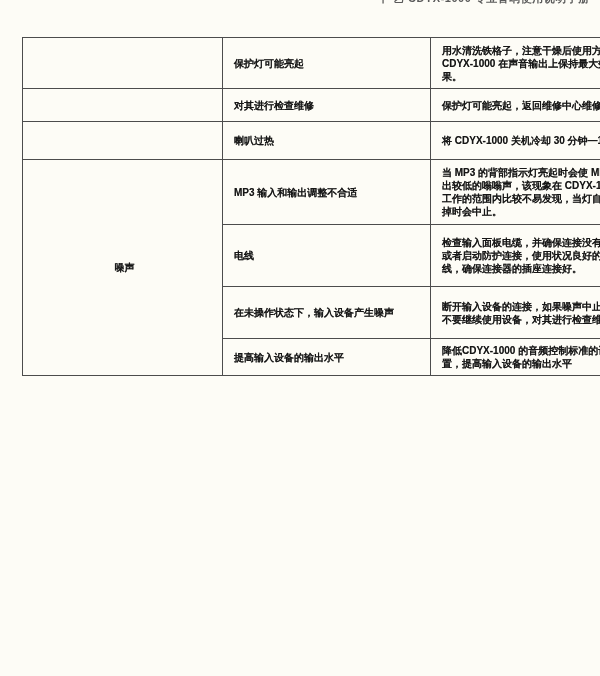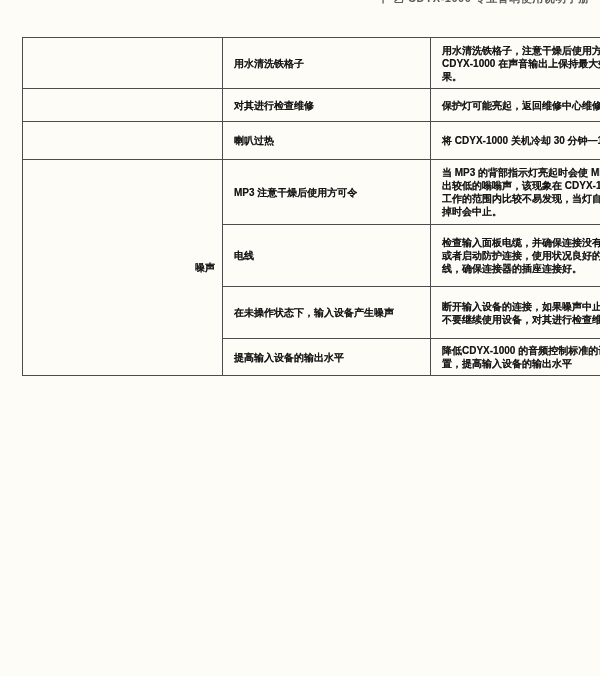--- a/index.html
+++ b/index.html
@@ -44,21 +44,21 @@
     border: 1.5px solid #4c4c4c;
     font-size: 10px;
     line-height: 13px;
     font-weight: bold;
     color: #161616;
     vertical-align: middle;
     padding: 5px 7px 5px 11px;
     word-break: break-all;
     text-shadow: 0 0 0.5px rgba(20,20,20,0.55);
   }
-  td.col-group { width: 181px; text-align: right; padding: 0 4px; margin-left: 10px; }
+  td.col-group { width: 181px; text-align: center; padding: 0 4px; margin-left: 10px; }
   td.col-cause { width: 189px; }
   td.col-solution { width: 186px; padding-left: 8px; padding-right: 6px; }
   tr.r1 { height: 51px; }
   tr.r2 { height: 33px; }
   tr.r3 { height: 38px; }
   tr.r4 { height: 65px; }
   tr.r5 { height: 62px; }
   tr.r6 { height: 52px; }
   tr.r7 { height: 36px; }
 </style>
@@ -66,36 +66,36 @@
 <body>
 
 <div class="header-clip">
   <span>中 艺 CDYX-1000 专业音响使用说明手册</span>
 </div>
 
 <table class="trouble">
   <tbody>
       <tr class="r1">
     <td class="col-group"></td>
-    <td class="col-cause">用水清洗铁格子</td>
+    <td class="col-cause">保护灯可能亮起</td>
     <td class="col-solution">用水清洗铁格子，注意干燥后使用方可令 CDYX-1000 在声音输出上保持最大效果。</td>
   </tr>
   <tr class="r2">
     <td class="col-group"></td>
     <td class="col-cause">对其进行检查维修</td>
     <td class="col-solution">保护灯可能亮起，返回维修中心维修。</td>
   </tr>
   <tr class="r3">
     <td class="col-group"></td>
     <td class="col-cause">喇叭过热</td>
     <td class="col-solution">将 CDYX-1000 关机冷却 30 分钟—1 小时</td>
   </tr>
   <tr class="r4">
     <td class="col-group" rowspan="4">噪声</td>
-    <td class="col-cause">MP3 注意干燥后使用方可令</td>
+    <td class="col-cause">MP3 输入和输出调整不合适</td>
     <td class="col-solution">当 MP3 的背部指示灯亮起时会使 MP3发出较低的嗡嗡声，该现象在 CDYX-1000 工作的范围内比较不易发现，当灯自动关掉时会中止。</td>
   </tr>
   <tr class="r5">
     <td class="col-cause">电线</td>
     <td class="col-solution">检查输入面板电缆，并确保连接没有松散或者启动防护连接，使用状况良好的电线，确保连接器的插座连接好。</td>
   </tr>
   <tr class="r6">
     <td class="col-cause">在未操作状态下，输入设备产生噪声</td>
     <td class="col-solution">断开输入设备的连接，如果噪声中止了，不要继续使用设备，对其进行检查维修。</td>
   </tr>

